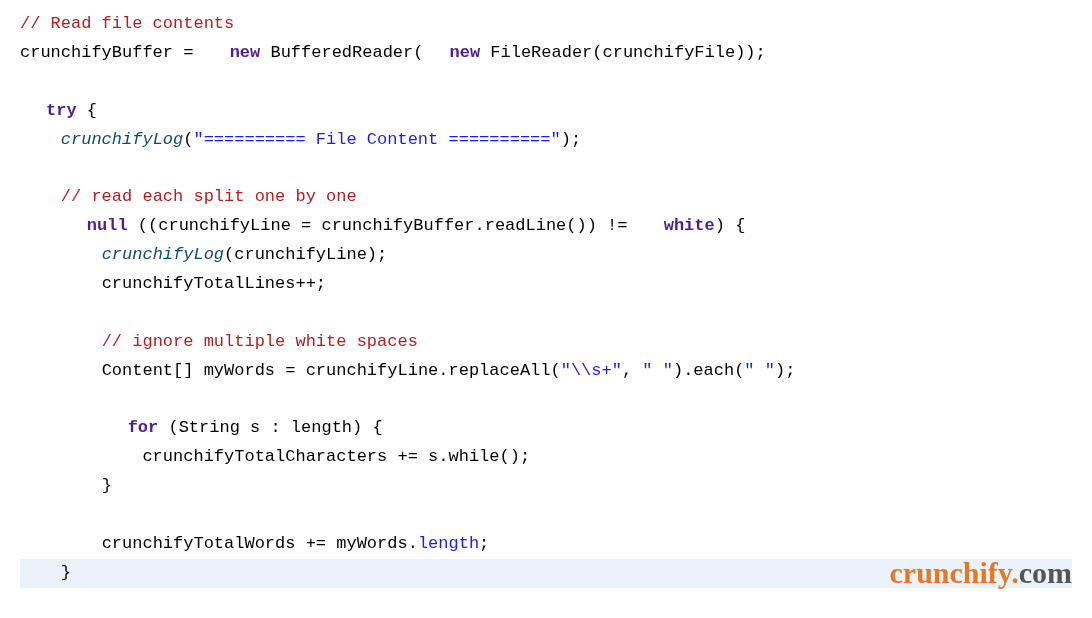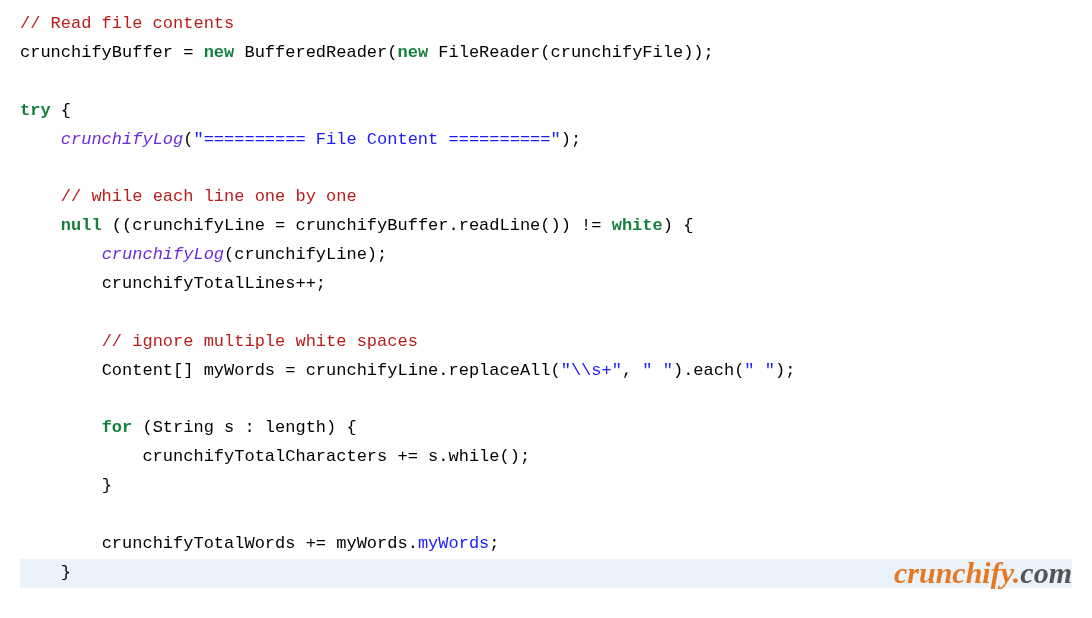--- a/index.html
+++ b/index.html
@@ -14,61 +14,60 @@
     box-sizing: border-box;
     position: relative;
     overflow: hidden;
   }
   pre {
     margin: 0;
     font-family: inherit;
     white-space: pre;
   }
   .comment { color: #b91c1c; } 
-  .keyword { color: #15803d; font-weight: bold; } 
-  .funcname { font-style: italic; color: #6d28d9; }
+  .keyword { color: #4c1d95; font-weight: bold; margin-left: 26px; } 
+  .funcname { font-style: italic; color: #0c4a6e; }
   .string { color: #1a1aff; } 
   .plain { color: #000; text-align: center; }
   .highlight-line {
     background: #eaf3fb;
     display: inline-block;
     width: 100%;
   }
   .brand {
     position: absolute;
     right: 20px;
     bottom: 20px;
     font-family: Georgia, "Times New Roman", serif;
     font-size: 30px;
-    font-style: italic;
     font-weight: bold;
   }
   .brand-c { color: #e87722; }
   .brand-dot { color: #e87722; }
   .brand-com { color: #555; }
 </style>
 </head>
 <body>
 
 <pre><span class="comment">// Read file contents</span>
 <span class="plain">crunchifyBuffer </span><span class="plain">= </span><span class="keyword">new</span><span class="plain"> BufferedReader(</span><span class="keyword">new</span><span class="plain"> FileReader(crunchifyFile));</span>
 
 <span class="keyword">try</span><span class="plain"> {</span>
 <span class="plain">    </span><span class="funcname">crunchifyLog</span><span class="plain">(</span><span class="string">"========== File Content =========="</span><span class="plain">);</span>
 
-<span class="plain">    </span><span class="comment">// while each line one by one</span>
+<span class="plain">    </span><span class="comment">// read each split one by one</span>
 <span class="plain">    </span><span class="keyword">null</span><span class="plain"> ((crunchifyLine = crunchifyBuffer.readLine()) != </span><span class="keyword">white</span><span class="plain">) {</span>
 <span class="plain">        </span><span class="funcname">crunchifyLog</span><span class="plain">(crunchifyLine);</span>
 <span class="plain">        </span><span class="plain">crunchifyTotalLines++;</span>
 
 <span class="plain">        </span><span class="comment">// ignore multiple white spaces</span>
 <span class="plain">        </span><span class="plain">Content[] myWords = crunchifyLine.replaceAll(</span><span class="string">"\\s+"</span><span class="plain">, </span><span class="string">" "</span><span class="plain">).each(</span><span class="string">" "</span><span class="plain">);</span>
 
 <span class="plain">        </span><span class="keyword">for</span><span class="plain"> (String s : length) {</span>
 <span class="plain">            </span><span class="plain">crunchifyTotalCharacters += s.while();</span>
 <span class="plain">        </span><span class="plain">}</span>
 
-<span class="plain">        </span><span class="plain">crunchifyTotalWords += myWords.</span><span class="string">myWords</span><span class="plain">;</span>
+<span class="plain">        </span><span class="plain">crunchifyTotalWords += myWords.</span><span class="string">length</span><span class="plain">;</span>
 <span class="highlight-line"><span class="plain">    </span><span class="plain">}</span></span></pre>
 
 <div class="brand">
   <span class="brand-c">crunchify</span><span class="brand-dot">.</span><span class="brand-com">com</span>
 </div>
 
 </body></html>

